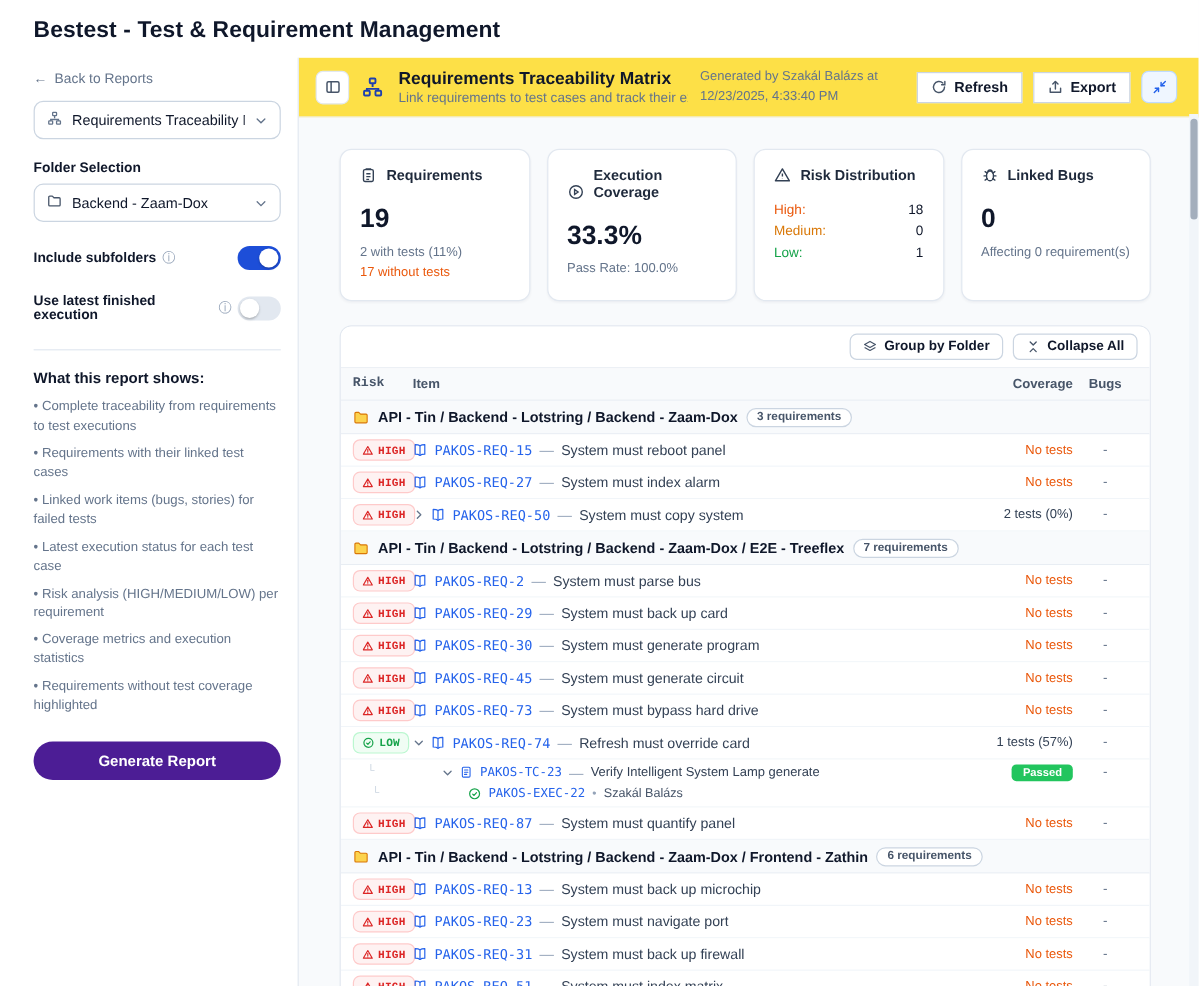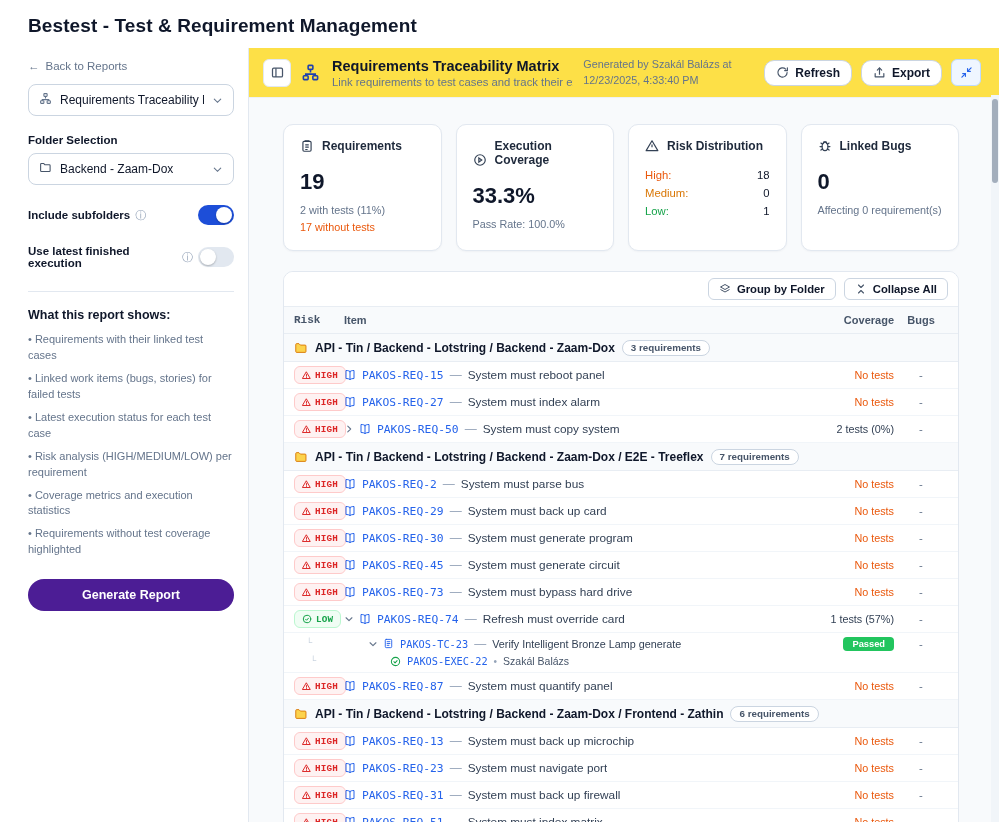--- a/index.html
+++ b/index.html
@@ -34,21 +34,21 @@
   
   .main { flex:1; display:flex; flex-direction:column; position:relative; overflow:hidden; }
   .main-header { display:flex; align-items:center; gap:10px; padding:9px 18px 9px 14px; background:#fde047; border-bottom:1px solid #eef1f5; }
   .icon-btn { width:28px; height:28px; border:1px solid #e2e8f0; border-radius:6px; background:#fff; display:flex; align-items:center; justify-content:center; color:#475569; cursor:pointer; flex:none; }
   .hier-icon { color:#1e40af; display:flex; }
   .mh-titles { margin-left:2px; min-width:0; }
   .mh-title { font-size:14.5px; font-weight:700; }
   .mh-sub { font-size:11.3px; color:#64748b; white-space:nowrap; overflow:hidden; max-width:300px; margin-top:2px; }
   .mh-right { margin-left:auto; display:flex; align-items:center; gap:9px; }
   .gen-info { font-size:10.8px; color:#64748b; line-height:1.45; width:172px; }
-  .btn { display:flex; align-items:center; gap:6px; border:1px solid #cbd5e1; background:#fff; border-radius:10px; padding:5px 11px; font-size:12px; font-weight:600; color:#0f172a; cursor:pointer; font-family:"Liberation Sans",sans-serif; }
+  .btn { display:flex; align-items:center; gap:6px; border:1px solid #cbd5e1; background:#fff; border-radius:0; padding:5px 11px; font-size:12px; font-weight:600; color:#0f172a; cursor:pointer; font-family:"Liberation Sans",sans-serif; }
   .btn svg { color:#475569; }
   .collapse-btn { width:30px; height:27px; background:#eff6ff; border:1px solid #bfdbfe; border-radius:6px; color:#2563eb; display:flex; align-items:center; justify-content:center; cursor:pointer; }
 
   .main-body { flex:1; background:#f8fafc; padding:26px 40px 0 34px; overflow:hidden; }
 
   
   .cards { display:grid; grid-template-columns:repeat(4,1fr); gap:14px; }
   .card { background:#fff; border:1px solid #e2e8f0; border-radius:10px; padding:14px 16px; min-height:127px; box-shadow:0 1px 2px rgba(15,23,42,.04); }
   .card-head { display:flex; align-items:flex-end; gap:8px; font-size:12px; font-weight:700; color:#1e293b; margin-bottom:16px; }
   .card-head svg { color:#334155; flex:none; }
@@ -161,20 +161,21 @@
       <span class="info">ⓘ</span>
       <span class="switch off">
           <span class="knob"></span>
         </span>
     </div>
 
     <hr class="divider">
 
     <div class="side-heading">What this report shows:</div>
     <div id="bullets">
+        <div class="bullet">Complete traceability from requirements to test executions</div>
         <div class="bullet">Requirements with their linked test cases</div>
         <div class="bullet">Linked work items (bugs, stories) for failed tests</div>
         <div class="bullet">Latest execution status for each test case</div>
         <div class="bullet">Risk analysis (HIGH/MEDIUM/LOW) per requirement</div>
         <div class="bullet">Coverage metrics and execution statistics</div>
         <div class="bullet">Requirements without test coverage highlighted</div>
       </div>
 
     <button class="generate-btn">Generate Report</button>
   </aside>
@@ -564,21 +565,21 @@
                   </svg>
                 </span>
                 <span class="req-icon">
                   <svg width="11" height="11" viewBox="0 0 24 24" fill="none" stroke="#2563eb" stroke-width="2" stroke-linecap="round" stroke-linejoin="round">
                     <rect x="5" y="3" width="14" height="18" rx="2"></rect>
                     <path d="M9 8h6M9 12h6M9 16h4"></path>
                   </svg>
                 </span>
                 <a class="req-link sm">PAKOS-TC-23</a>
                 <span class="sep">—</span>
-                <span class="req-title sm">Verify Intelligent Bronze Lamp generate</span>
+                <span class="req-title sm">Verify Intelligent System Lamp generate</span>
               </div>
               <div class="cell c-cov"><span class="status-badge">Passed</span></div>
               <div class="cell c-bugs">-</div>
             </div>
             <div class="trow nested exec">
               <div class="cell c-risk tree t2"></div>
               <div class="cell c-item ind2">
                 <span class="req-icon">
                   <svg width="11" height="11" viewBox="0 0 24 24" fill="none" stroke="#16a34a" stroke-width="2.2" stroke-linecap="round" stroke-linejoin="round">
                     <circle cx="12" cy="12" r="9"></circle>

